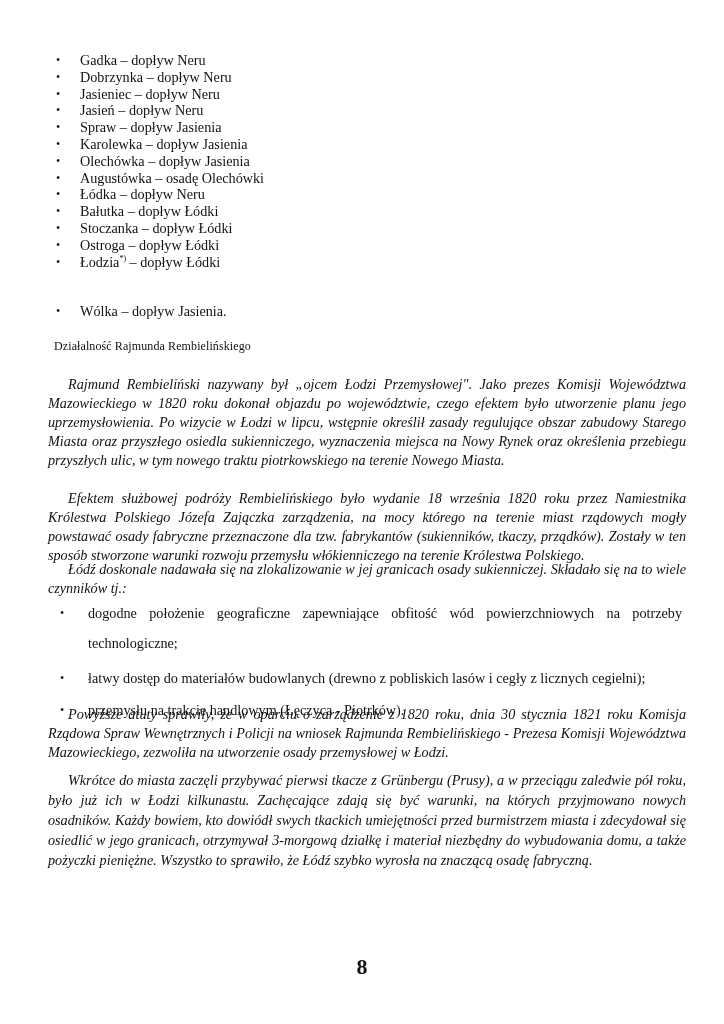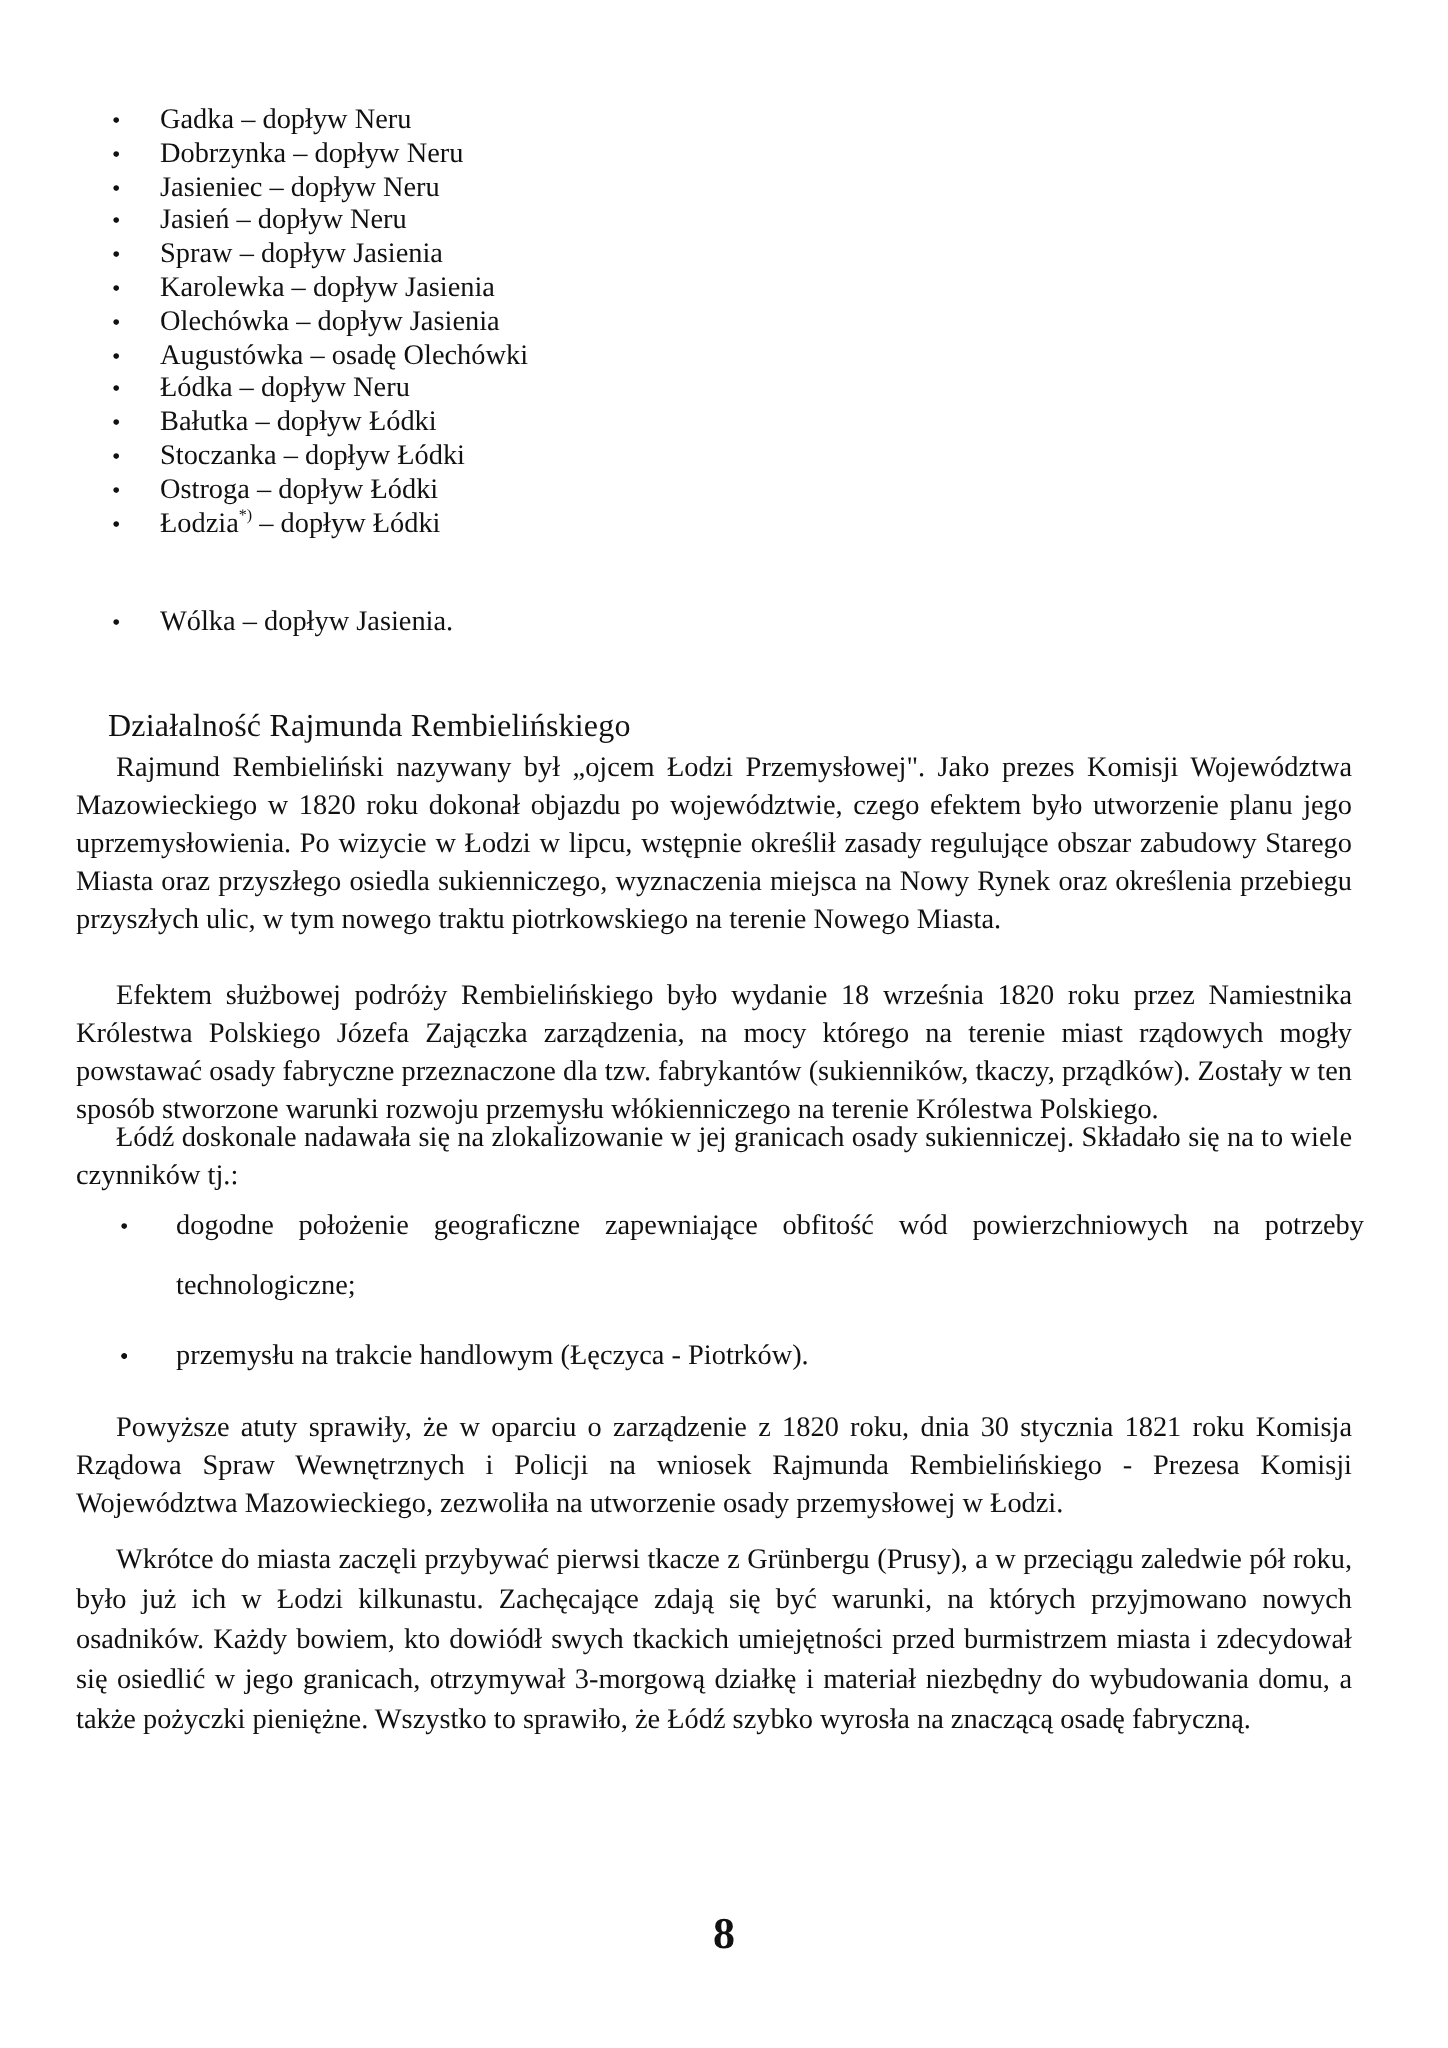--- a/index.html
+++ b/index.html
@@ -13,24 +13,24 @@
   
   .rivers { position: absolute; left: 54px; top: 52px; margin: 0; padding: 0; list-style: none; }
   .rivers li { position: relative; padding-left: 26px; font-size: 14.2px; line-height: 16.8px; height: 16.8px; white-space: nowrap; }
   .rivers li .bullet { position: absolute; left: 2px; top: 0; font-size: 12px; }
   .rivers li sup { font-size: 8px; vertical-align: 6px; line-height: 0; }
   .footnote { position: absolute; left: 80px; top: 268px; width: 610px; font-size: 14.2px; line-height: 16.8px; }
   .footnote sup { font-size: 8px; vertical-align: 6px; line-height: 0; }
   .rivers.last { top: 303px; }
 
   
-  .heading { position: absolute; left: 54px; top: 339px; font-size: 16px; letter-spacing: 0.1px; margin-top: 16px; }
+  .heading { position: absolute; left: 54px; top: 339px; font-size: 12px; letter-spacing: 0.1px; }
 
   
-  .para { position: absolute; left: 38px; width: 638px; font-size: 14.2px; line-height: 19px; text-align: justify; }
+  .para { position: absolute; left: 48px; width: 638px; font-size: 14.2px; line-height: 19px; text-align: justify; font-style: italic; }
   .para .indent { display: inline-block; width: 20px; }
   .p1 { top: 375px; }
   .p2 { top: 470px; }
   .p3 { top: 489px; }
   .p4 { top: 560px; }
 
   .factors { position: absolute; left: 42px; top: 598px; width: 640px; margin: 0; padding: 0; list-style: none; }
   .factors li { position: relative; padding-left: 46px; font-size: 14.2px; line-height: 25.5px; text-align: justify; }
   .factors li .bullet { position: absolute; left: 18px; top: 0; font-size: 12px; }
   .factors li.f1 { line-height: 30px; margin-bottom: 8px; }
@@ -70,21 +70,21 @@
   </ul>
 
   <div class="heading">Działalność Rajmunda Rembielińskiego</div>
 
   <div class="para p1"><span class="indent"></span><span>Rajmund Rembieliński nazywany był „ojcem Łodzi Przemysłowej". Jako prezes Komisji Województwa Mazowieckiego w 1820 roku dokonał objazdu po województwie, czego efektem było utworzenie planu jego uprzemysłowienia. Po wizycie w Łodzi w lipcu, wstępnie określił zasady regulujące obszar zabudowy Starego Miasta oraz przyszłego osiedla sukienniczego, wyznaczenia miejsca na Nowy Rynek  oraz określenia przebiegu przyszłych ulic, w tym nowego traktu piotrkowskiego na terenie Nowego Miasta.</span></div>
   <div class="para p3"><span class="indent"></span><span>Efektem służbowej podróży Rembielińskiego było wydanie 18 września 1820 roku przez  Namiestnika Królestwa Polskiego Józefa Zajączka zarządzenia, na mocy którego na terenie miast rządowych mogły powstawać osady fabryczne przeznaczone dla tzw. fabrykantów (sukienników, tkaczy, prządków). Zostały w ten sposób stworzone warunki rozwoju przemysłu włókienniczego na terenie Królestwa Polskiego.</span></div>
   <div class="para p4"><span class="indent"></span><span>Łódź doskonale nadawała się na zlokalizowanie w jej granicach osady sukienniczej. Składało się na to wiele czynników tj.:</span></div>
 
   <ul class="factors">
     <li class="f1"><span class="bullet">•</span><span>dogodne położenie geograficzne zapewniające obfitość wód powierzchniowych na potrzeby technologiczne;</span></li>
-    <li class="f2"><span class="bullet">•</span></li>
+    <li class="f2"><span class="bullet">•</span><span>łatwy dostęp do materiałów budowlanych (drewno z pobliskich lasów i cegły z licznych cegielni);</span></li>
     <li class="f3"><span class="bullet">•</span><span>przemysłu na trakcie handlowym (Łęczyca - Piotrków).</span></li>
   </ul>
 
   <div class="para p5"><span class="indent"></span><span>Powyższe atuty sprawiły, że w oparciu o zarządzenie z 1820 roku,  dnia 30 stycznia 1821 roku Komisja Rządowa Spraw Wewnętrznych i Policji na wniosek Rajmunda Rembielińskiego - Prezesa Komisji Województwa Mazowieckiego, zezwoliła na utworzenie osady przemysłowej w Łodzi.</span></div>
   <div class="para p6"><span class="indent"></span><span>Wkrótce do miasta zaczęli przybywać pierwsi tkacze z Grünbergu (Prusy), a w przeciągu zaledwie pół roku, było już ich w Łodzi kilkunastu. Zachęcające zdają się być warunki, na których przyjmowano nowych osadników. Każdy bowiem, kto dowiódł swych tkackich umiejętności przed burmistrzem miasta i zdecydował się osiedlić w jego granicach, otrzymywał 3-morgową działkę i materiał niezbędny do wybudowania domu, a także pożyczki pieniężne. Wszystko to sprawiło, że Łódź szybko wyrosła na znaczącą osadę fabryczną.</span></div>
 
   <div class="pagenum">8</div>
 </div>
 
 </body></html>

